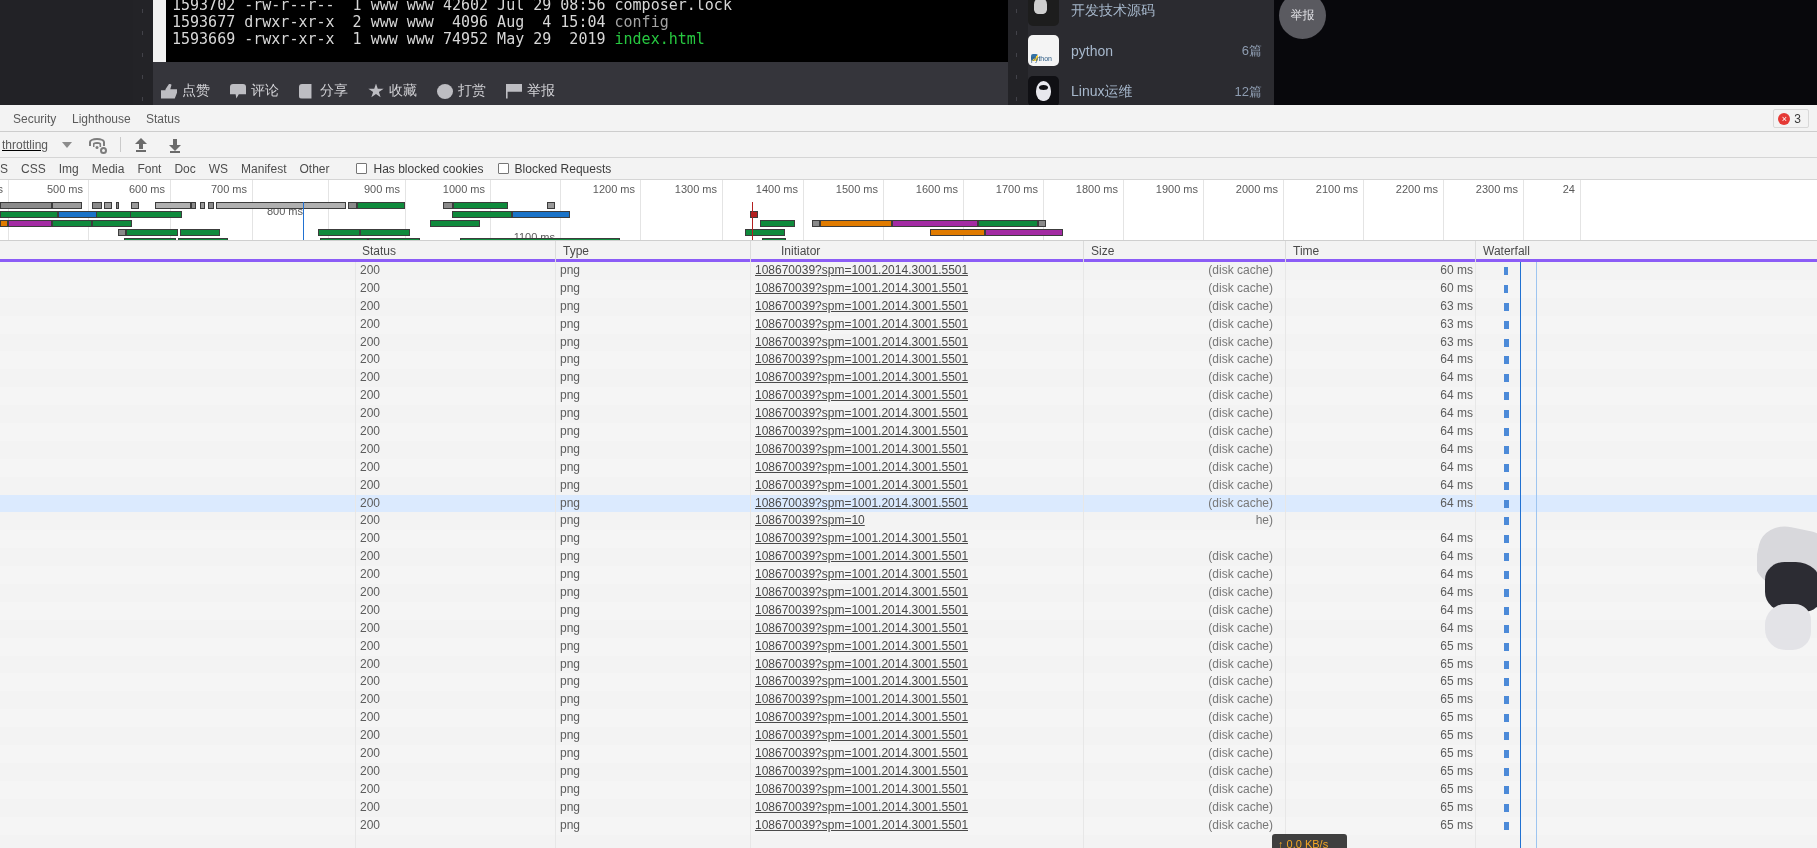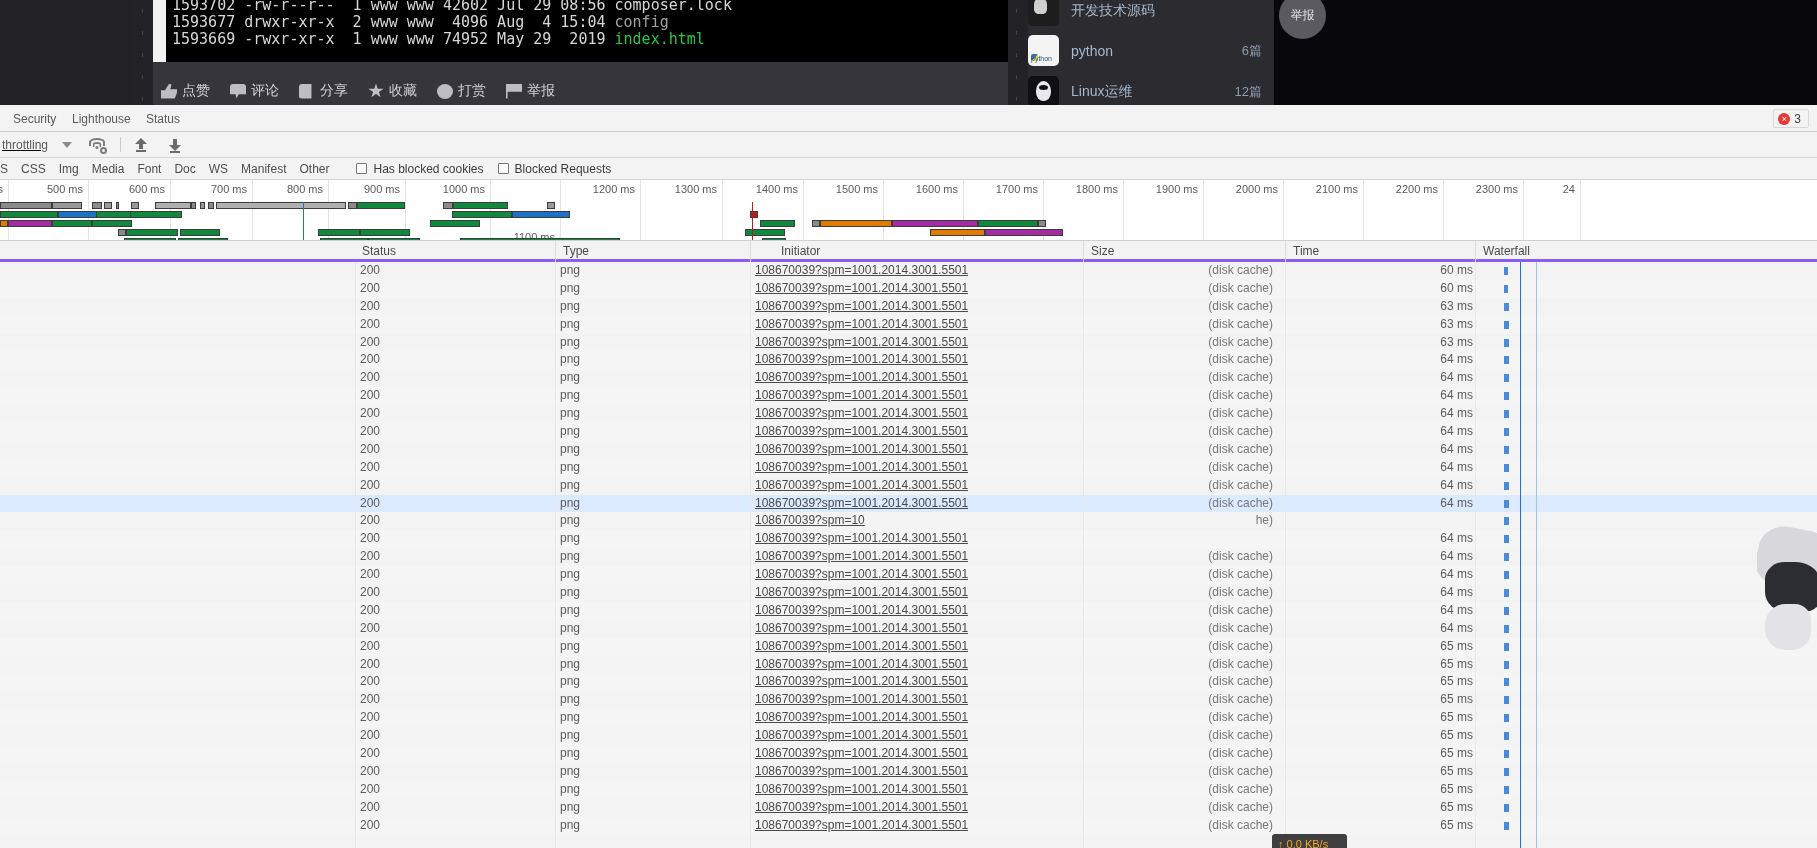--- a/index.html
+++ b/index.html
@@ -308,21 +308,21 @@
       <div class="ruler"></div>
     <div class="tick" style="left: 8px;"></div>
         <div class="ticklbl" style="left: 8px;">ms</div>
         <div class="tick" style="left: 88px;"></div>
         <div class="ticklbl" style="left: 88px;">500 ms</div>
         <div class="tick" style="left: 170px;"></div>
         <div class="ticklbl" style="left: 170px;">600 ms</div>
         <div class="tick" style="left: 252px;"></div>
         <div class="ticklbl" style="left: 252px;">700 ms</div>
         <div class="tick" style="left: 328px;"></div>
-        <div class="ticklbl" style="left: 328px;">800 ms</div>
+        <div class="ticklbl" style="left: 308px; margin-top: 22px;">800 ms</div>
         <div class="tick" style="left: 405px;"></div>
         <div class="ticklbl" style="left: 405px;">900 ms</div>
         <div class="tick" style="left: 490px;"></div>
         <div class="ticklbl" style="left: 490px;">1000 ms</div>
         <div class="tick" style="left: 560px;"></div>
         <div class="ticklbl" style="left: 560px; margin-top: 48px;">1100 ms</div>
         <div class="tick" style="left: 640px;"></div>
         <div class="ticklbl" style="left: 640px;">1200 ms</div>
         <div class="tick" style="left: 722px;"></div>
         <div class="ticklbl" style="left: 722px;">1300 ms</div>

